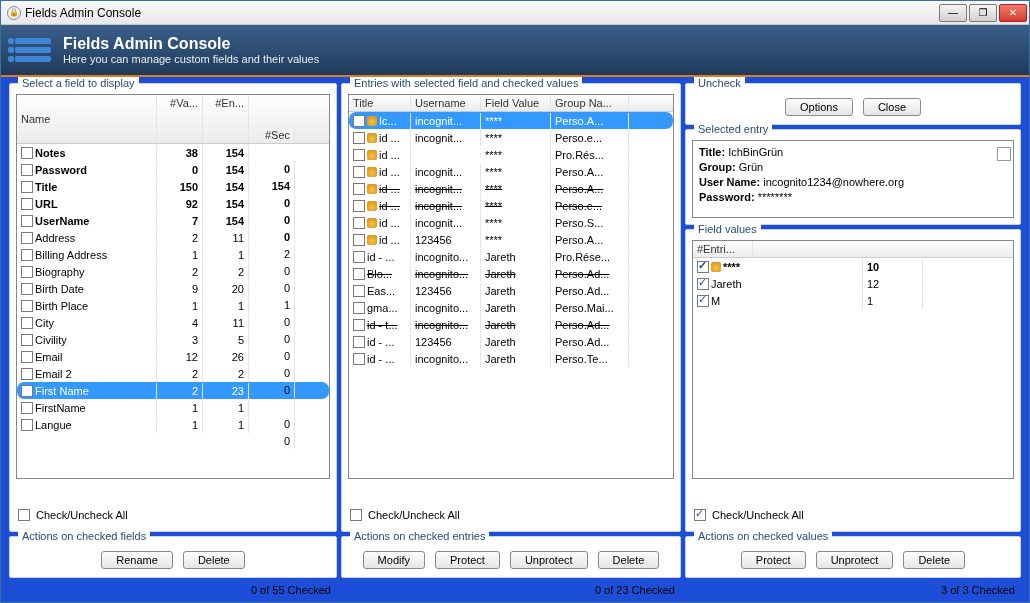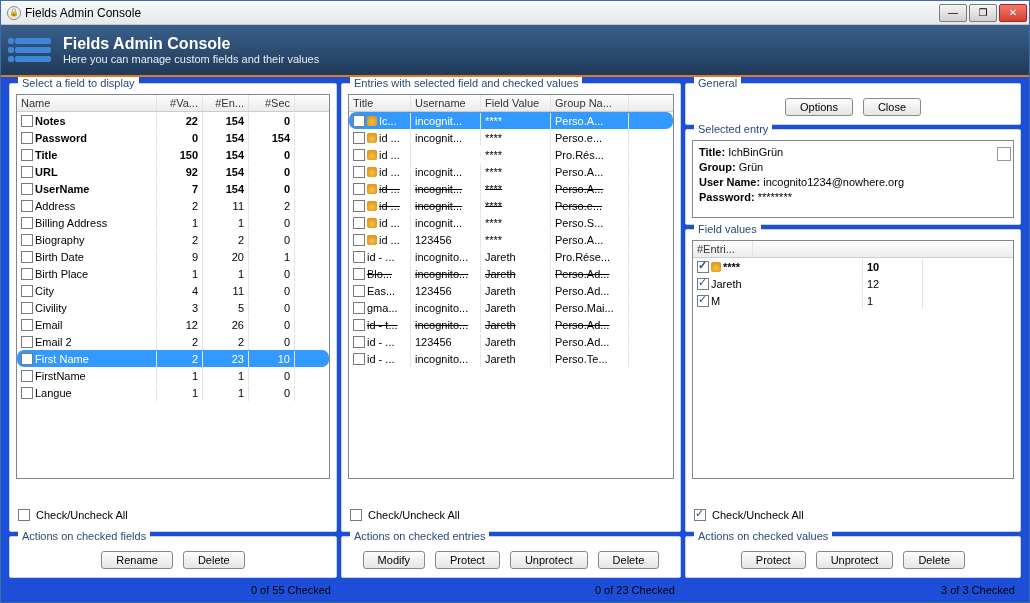--- a/index.html
+++ b/index.html
@@ -38,21 +38,21 @@
 .checkbar { padding: 4px 2px; display: flex; align-items: center; gap: 4px; margin-top: 26px; }
 .btn { padding: 2px 14px; border: 1px solid #8a8a8a; border-radius: 3px; background: linear-gradient(to bottom,#fdfdfd,#e5e5e5); cursor: pointer; font-size: 11px; }
 .actions { display: flex; gap: 10px; justify-content: center; padding: 4px 0 2px 0; }
 .status { text-align: right; padding: 2px 6px 4px 0; font-size: 11px; }
 .detail { border: 1px solid #828790; padding: 4px 6px; height: 78px; overflow: auto; line-height: 1.35; font-size: 11px; position: relative; }
 .detail::after { content: ""; position: absolute; right: 2px; top: 6px; width: 12px; height: 12px; border: 1px solid #999; }
 
 .fields .c0 { width: 140px; display: flex; align-items: center; }
 .fields .c1 { width: 46px; text-align: right; }
 .fields .c2 { width: 46px; text-align: right; }
-.fields .c3 { width: 46px; text-align: right; }
+.fields .c3 { width: 46px; text-align: right; margin-top: 32px; }
 .entries .c0 { width: 62px; display: flex; align-items: center; }
 .entries .c1 { width: 70px; }
 .entries .c2 { width: 70px; }
 .entries .c3 { width: 78px; }
 .values .c0 { width: 170px; display: flex; align-items: center; }
 .values .c1 { width: 60px; text-align: left; }
 </style>
 </head>
 <body>
 
@@ -87,21 +87,21 @@
         <div class="grid fields" id="fields-grid" style="flex:1; position:relative;">
           <div class="ghead">
             <div class="c0">Name</div>
             <div class="c1">#Va...</div>
             <div class="c2">#En...</div>
             <div class="c3">#Sec</div>
           </div>
           <div id="fields-body">
               <div class="row bold">
                 <div class="c0"><span class="chk"></span>Notes</div>
-                <div class="c1">22</div>
+                <div class="c1">38</div>
                 <div class="c2">154</div>
                 <div class="c3">0</div>
               </div>
               <div class="row bold">
                 <div class="c0"><span class="chk"></span>Password</div>
                 <div class="c1">0</div>
                 <div class="c2">154</div>
                 <div class="c3">154</div>
               </div>
               <div class="row bold">
@@ -326,21 +326,21 @@
           <button class="btn">Protect</button>
           <button class="btn">Unprotect</button>
           <button class="btn">Delete</button>
         </div>
       </div>
       <div class="status">0 of 23 Checked</div>
     </div>
 
     <div class="col right">
       <div class="gbox">
-        <div class="legend">General</div>
+        <div class="legend">Uncheck</div>
         <div class="actions">
           <button class="btn">Options</button>
           <button class="btn">Close</button>
         </div>
       </div>
       <div class="gbox">
         <div class="legend">Selected entry</div>
         <div class="detail">
           <div><b>Title:</b> <span>IchBinGrün</span></div>
           <div><b>Group:</b> <span>Grün</span></div>

